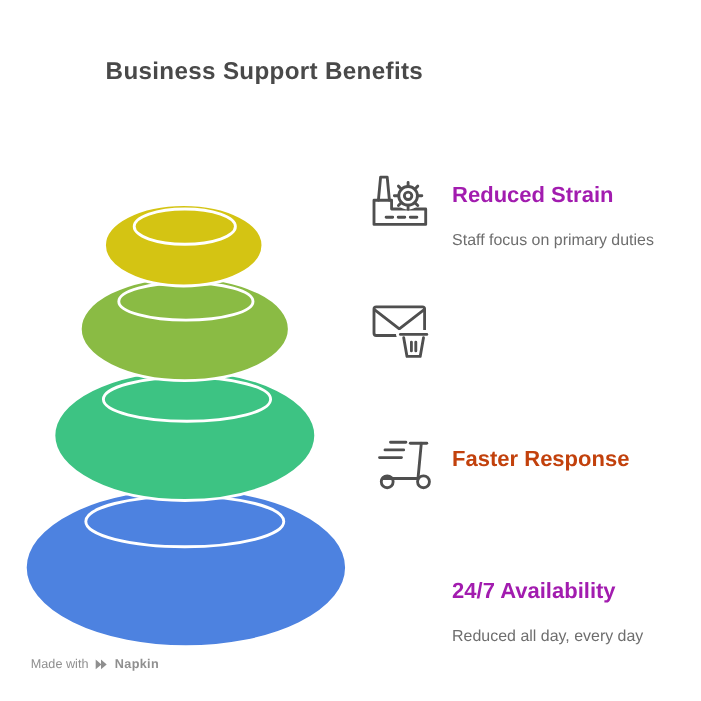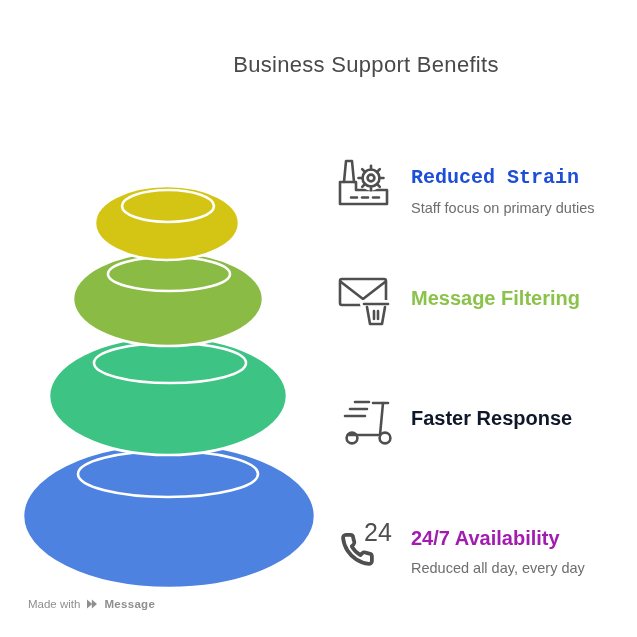--- a/index.html
+++ b/index.html
@@ -3,32 +3,32 @@
 <meta charset="utf-8">
 <style>
   html,body{margin:0;padding:0;}
   .canvas{
     position:relative;width:637px;height:637px;background:#FFFFFF;
     font-family:"Liberation Sans",sans-serif;overflow:hidden;
   }
   .stones-svg{position:absolute;left:0;top:0;}
   .stone{stroke:#FFFFFF;stroke-width:2.6;}
   .title{
-    position:absolute;top:52px;left:96px;width:540px;text-align:center;
-    font-size:22px;font-weight:400;color:#494949;letter-spacing:.3px;margin:0;
+    position:absolute;top:52px;left:96px;width:540px;
+    font-size:22px;font-weight:700;color:#494949;letter-spacing:.3px;margin:0;
   }
   .row{position:absolute;left:334px;width:295px;height:118px;}
   .row-1{top:150px}.row-2{top:270px}.row-3{top:390px}.row-4{top:510px}
   .icon-box{position:absolute;left:2px;top:3px;width:56px;height:56px;}
   .ic{fill:none;stroke:#4F4F4F;stroke-width:2.6;stroke-linecap:round;stroke-linejoin:round;}
   .ic-halo{fill:none;stroke:#FFFFFF;stroke-width:8;stroke-linecap:round;stroke-linejoin:round;}
   .ic-text{fill:#4F4F4F;font-family:"Liberation Sans",sans-serif;font-size:25px;font-weight:400;}
   .txt{margin-left:77px;padding-top:16px;}
   .heading{font-size:20px;font-weight:700;line-height:24px;}
-  .desc{margin-top:9px;font-size:14.5px;line-height:18px;color:#6E6E6E;}
+  .desc{margin-top:20px;font-size:14.5px;line-height:18px;color:#6E6E6E;}
   .footer{
     position:absolute;left:28px;top:598px;display:flex;align-items:center;gap:6px;
     font-size:11.5px;color:#8F8F8F;cursor:pointer;justify-content:center;
   }
   .footer .brand{font-weight:600;letter-spacing:.3px;}
 </style>
 </head>
 <body>
 
 <div class="canvas">
@@ -62,76 +62,67 @@
         <path class="ic" d="M15 44.5 H21 M26 44.5 H32 M37 44.5 H43"></path>
         <g>
           <circle class="ic-halo" cx="35" cy="25" r="8.5"></circle>
           <circle class="ic" cx="35" cy="25" r="8.5"></circle>
           <path class="ic" d="M43.5 25 H47.5 M41 31 L43.8 33.8 M35 33.5 V37.2 M29 31 L26.2 33.8 M26.5 25 H22.5 M29 19 L26.2 16.2 M35 16.5 V12.8 M41 19 L43.8 16.2"></path>
           <circle class="ic" cx="35" cy="25" r="3.4"></circle>
         </g>
       </svg>
     </div>
     <div class="txt">
-      <div class="heading" style="color: #1d4ed8; font-family: Liberation Mono, monospace;">Reduced Strain</div>
+      <div class="heading" style="color: #a21caf;">Reduced Strain</div>
       <div class="desc">Staff focus on primary duties</div>
     </div>
   </div>
 
   <div class="row row-2">
     <div class="icon-box">
       <svg width="56" height="56" viewBox="0 0 56 56">
         <rect class="ic" x="4" y="6" width="46" height="26" rx="2"></rect>
         <path class="ic" d="M5 9 L27 26 L49 9"></path>
         <g>
           <path class="ic-halo" d="M28 31 H52 M31 34 L34 51 L46 51 L49 34"></path>
           <path class="ic" d="M28 31 H52"></path>
           <path class="ic" d="M31 34 L34 51 L46 51 L49 34"></path>
           <path class="ic" d="M38 38 V46 M42 38 V46" stroke-width="2"></path>
         </g>
       </svg>
     </div>
     <div class="txt">
-      <div class="heading" style="color: rgb(139, 195, 74);">Message Filtering</div>
     </div>
   </div>
 
   <div class="row row-3">
     <div class="icon-box">
       <svg width="56" height="56" viewBox="0 0 56 56">
         <path class="ic" d="M19 9 H33 M14 16 H31 M9 23 H29"></path>
         <path class="ic" d="M37 10 H52"></path>
         <path class="ic" d="M47 10 L44 42"></path>
         <path class="ic" d="M12 42 H44" stroke-width="4"></path>
         <circle class="ic" cx="16" cy="45" r="5.4"></circle>
         <circle class="ic" cx="49" cy="45" r="5.4"></circle>
       </svg>
     </div>
     <div class="txt">
-      <div class="heading" style="color: #0f172a;">Faster Response</div>
+      <div class="heading" style="color: #c2410c;">Faster Response</div>
     </div>
   </div>
 
   <div class="row row-4">
-    <div class="icon-box">
-      <svg width="56" height="56" viewBox="0 0 56 56">
-        <text class="ic-text" x="28" y="28">24</text>
-        <g transform="translate(4,19) scale(1.45)">
-          <path class="ic" stroke-width="1.8" d="M22 16.92v3a2 2 0 0 1-2.18 2 19.79 19.79 0 0 1-8.63-3.07 19.5 19.5 0 0 1-6-6 19.79 19.79 0 0 1-3.07-8.67A2 2 0 0 1 4.11 2h3a2 2 0 0 1 2 1.72 12.84 12.84 0 0 0 .7 2.81 2 2 0 0 1-.45 2.11L8.09 9.91a16 16 0 0 0 6 6l1.27-1.27a2 2 0 0 1 2.11-.45 12.84 12.84 0 0 0 2.81.7A2 2 0 0 1 22 16.92z"></path>
-        </g>
-      </svg>
-    </div>
     <div class="txt">
       <div class="heading" style="color: #a21caf;">24/7 Availability</div>
       <div class="desc">Reduced all day, every day</div>
     </div>
   </div>
 
   <div class="footer">
     <span>Made with</span>
     <svg width="12" height="12" viewBox="0 0 12 12">
       <path d="M1 1.5 L6.2 6 L1 10.5 Z" fill="#8F8F8F"></path>
       <path d="M5.8 1.5 L11 6 L5.8 10.5 Z" fill="#8F8F8F"></path>
     </svg>
-    <span class="brand">Message</span>
+    <span class="brand">Napkin</span>
   </div>
 
 </div>
 
 </body></html>

